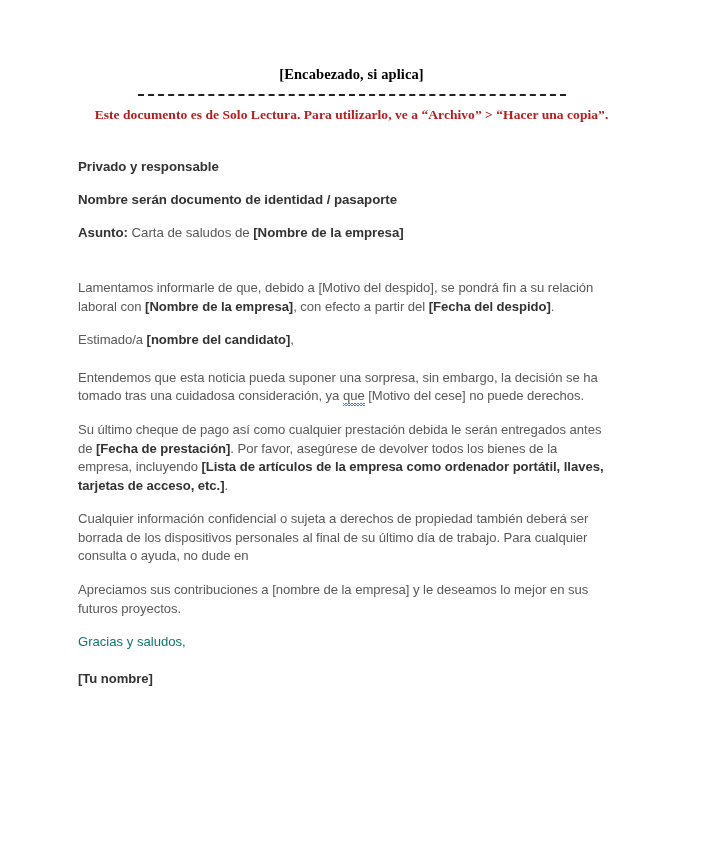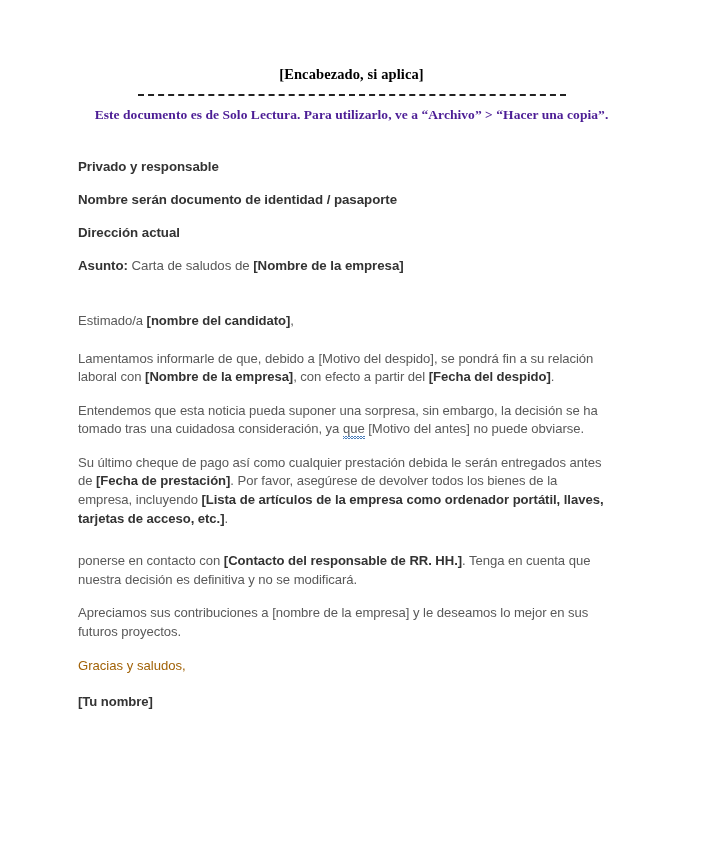--- a/index.html
+++ b/index.html
@@ -48,21 +48,21 @@
     width: 428px;
     height: 1px;
     border-top: 2px dashed #222222;
     vertical-align: middle;
   }
   .readonly-notice {
     margin-top: 10px;
     font-family: "Liberation Serif", serif;
     font-weight: bold;
     font-size: 13.5px;
-    color: #4c1d95;
+    color: #b91c1c;
     letter-spacing: 0.05px;
     line-height: 1.25;
   }
 
   
   .letter {
     padding: 0 90px 0 78px;
     margin-top: 34px;
   }
 
@@ -108,21 +108,21 @@
     font-weight: bold;
     color: #333333;
     line-height: 1.4;
     margin: 0 0 16px 0;
     letter-spacing: -0.05px;
   }
   .sig-line:last-child { margin-bottom: 0; }
 
   .closing {
     font-size: 13.1px;
-    color: #a16207;
+    color: #0f766e;
     line-height: 1.42;
     margin: 0 0 18px 0;
   }
 
   
   .squiggle {
     position: relative;
     white-space: nowrap;
     margin-top: 6px;
   }
@@ -153,36 +153,35 @@
     </div>
 
     <div class="readonly-notice">Este documento es de Solo Lectura. Para utilizarlo, ve a “Archivo” &gt; “Hacer una copia”.</div>
   </div>
 
   <div class="letter">
 
     <div>
       <div class="meta-line">Privado y responsable</div>
       <div class="meta-line">Nombre serán documento de identidad / pasaporte</div>
-      <div class="meta-line">Dirección actual</div>
       <div class="meta-line"><span>Asunto:</span><span class="regular"> Carta de saludos de </span><span>[Nombre de la empresa]</span></div>
     </div>
 
     <div class="body-block">
 
+      <p class="para"><span>Lamentamos informarle de que, debido a [Motivo del despido], se pondrá fin a su relación laboral con </span><b>[Nombre de la empresa]</b><span>, con efecto a partir del </span><b>[Fecha del despido]</b><span>.</span></p>
+
       <p class="para salutation"><span>Estimado/a </span><b>[nombre del candidato]</b><span>,</span></p>
 
-      <p class="para"><span>Lamentamos informarle de que, debido a [Motivo del despido], se pondrá fin a su relación laboral con </span><b>[Nombre de la empresa]</b><span>, con efecto a partir del </span><b>[Fecha del despido]</b><span>.</span></p>
-
-      <p class="para"><span>Entendemos que esta noticia pueda suponer una sorpresa, sin embargo, la decisión se ha tomado tras una cuidadosa consideración, ya </span><span class="squiggle">que</span><span> [Motivo del antes] no puede obviarse.</span></p>
+      <p class="para"><span>Entendemos que esta noticia pueda suponer una sorpresa, sin embargo, la decisión se ha tomado tras una cuidadosa consideración, ya </span><span class="squiggle">que</span><span> [Motivo del cese] no puede derechos.</span></p>
 
       <p class="para"><span>Su último cheque de pago así como cualquier prestación debida le serán entregados antes de </span><b>[Fecha de prestación]</b><span>. Por favor, asegúrese de devolver todos los bienes de la empresa, incluyendo </span><b>[Lista de artículos de la empresa como ordenador portátil, llaves, tarjetas de acceso, etc.]</b><span>.</span></p>
 
+      <p class="para">Cualquier información confidencial o sujeta a derechos de propiedad también deberá ser borrada de los dispositivos personales al final de su último día de trabajo. Para cualquier consulta o ayuda, no dude en</p>
 
-      <p class="para after-break"><span>ponerse en contacto con </span><b>[Contacto del responsable de RR. HH.]</b><span>. Tenga en cuenta que nuestra decisión es definitiva y no se modificará.</span></p>
 
       <p class="para">Apreciamos sus contribuciones a [nombre de la empresa] y le deseamos lo mejor en sus futuros proyectos.</p>
 
       <p class="closing">Gracias y saludos,</p>
 
       <div class="sig-line">[Tu nombre]</div>
 
     </div>
   </div>
 </div>

